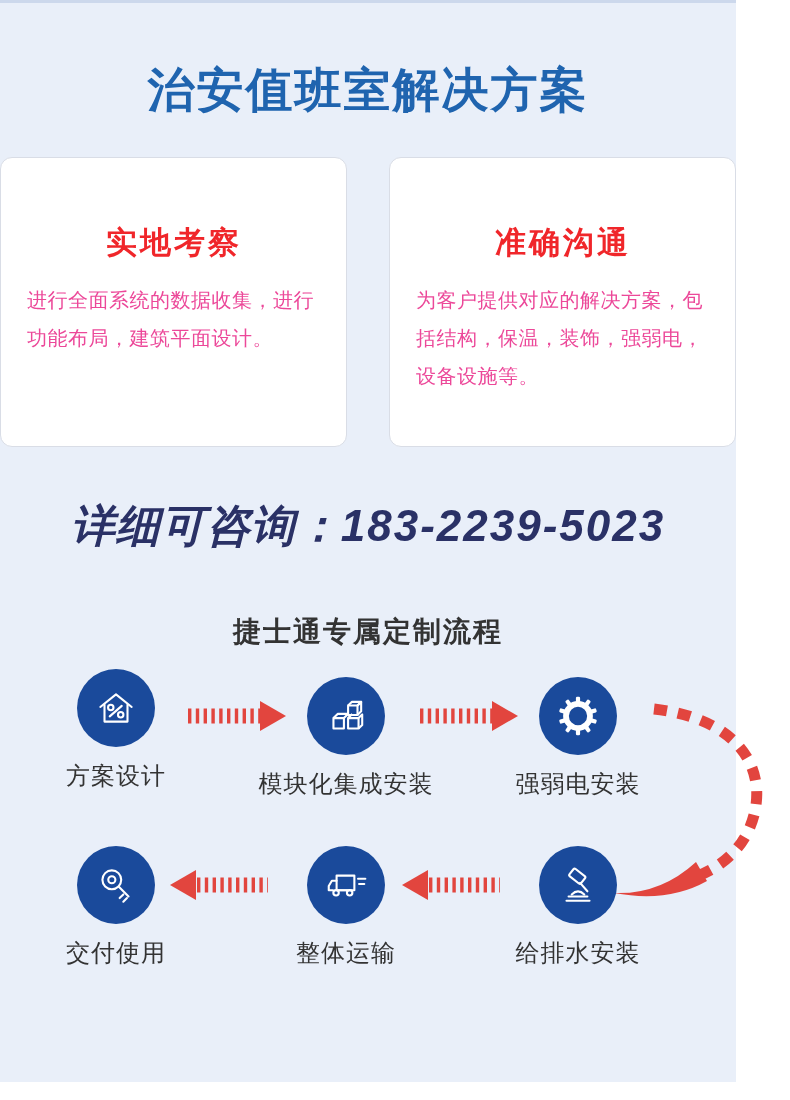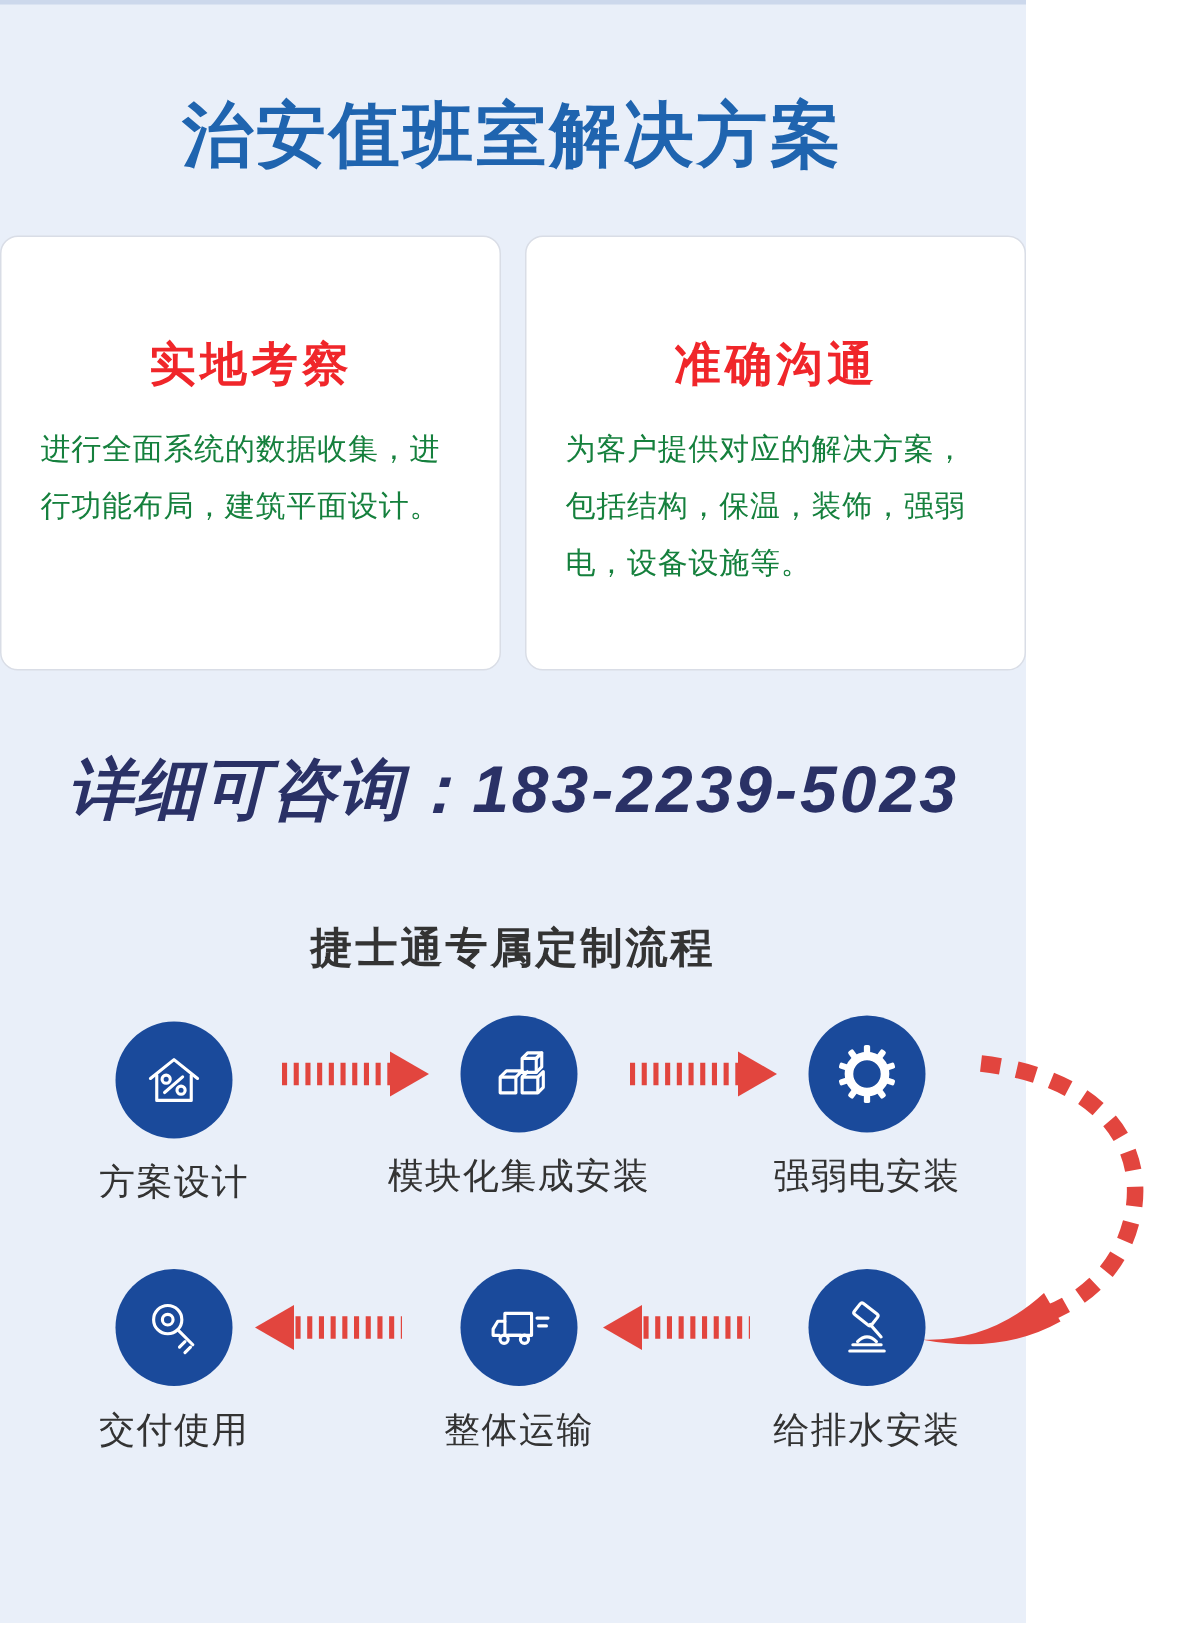--- a/index.html
+++ b/index.html
@@ -1,48 +1,48 @@
 <!DOCTYPE html>
 <html><head>
 <meta charset="utf-8">
 <style>
   * { margin:0; padding:0; box-sizing:border-box; }
   html,body { background:#ffffff; }
   body { font-family:"Liberation Sans","DejaVu Sans",sans-serif; }
   .page { position:relative; width:790px; height:1100px; background:#ffffff; overflow:hidden; margin:0 auto; }
-  .panel { position:absolute; top:0; left:0; width:684px; height:1082px;
+  .panel { position:absolute; top:0; left:0; width:736px; height:1082px;
            background:#e9eff9; border-top:3px solid #ccd8ec; }
 
   .main-title { margin-top:56px; text-align:center; font-size:47px; font-weight:bold;
                 color:#1f64af; letter-spacing:2px; }
   .subtitle   { margin-top:13px; text-align:center; font-size:34px; font-weight:bold;
                 color:#2b2b2b; letter-spacing:1px; }
 
   .cards { display:flex; justify-content:space-between; gap:16px; margin-top:35px; }
   .card  { width:347px; height:290px; background:#ffffff; border:1px solid #d9dde6;
            border-radius:12px; padding:64px 25px 0 26px; }
   .card-title { text-align:center; font-size:31px; font-weight:bold; color:#f0262a;
                 letter-spacing:3px; }
-  .card-body  { margin-top:17px; font-size:20px; color:#15803d; line-height:1.9;
+  .card-body  { margin-top:17px; font-size:20px; color:#ec4899; line-height:1.9;
                 letter-spacing:0.5px; text-align:left; }
 
   .contact { margin-top:50px; text-align:center; font-style:italic; font-weight:bold;
              font-size:44px; color:#2a3166; letter-spacing:1px; }
   .contact .num { letter-spacing:2px; }
 
   .process-title { margin-top:57px; text-align:center; font-size:28px; font-weight:bold;
                    color:#333333; letter-spacing:2px; }
 
   .flow { position:relative; height:368px; margin-top:6px; }
   .step { position:absolute; width:232px; text-align:center; }
   .step-circle { width:78px; height:78px; border-radius:50%; background:#1a4a9b;
                  margin:0 auto; display:flex; align-items:center; justify-content:center; }
   .step-label { margin-top:13px; font-size:24px; font-weight:500; color:#333333;
                 letter-spacing:1px; }
-  .s1 { left:0;   top:24px; }
+  .s1 { left:0;   top:12px; }
   .s2 { left:230px; top:20px; }
   .s3 { left:462px; top:20px; }
   .s4 { left:462px; top:189px; }
   .s5 { left:230px; top:189px; }
   .s6 { left:0;   top:189px; }
   .flow-arrows { position:absolute; left:0; top:0; pointer-events:none; }
 </style>
 </head>
 <body>
 

